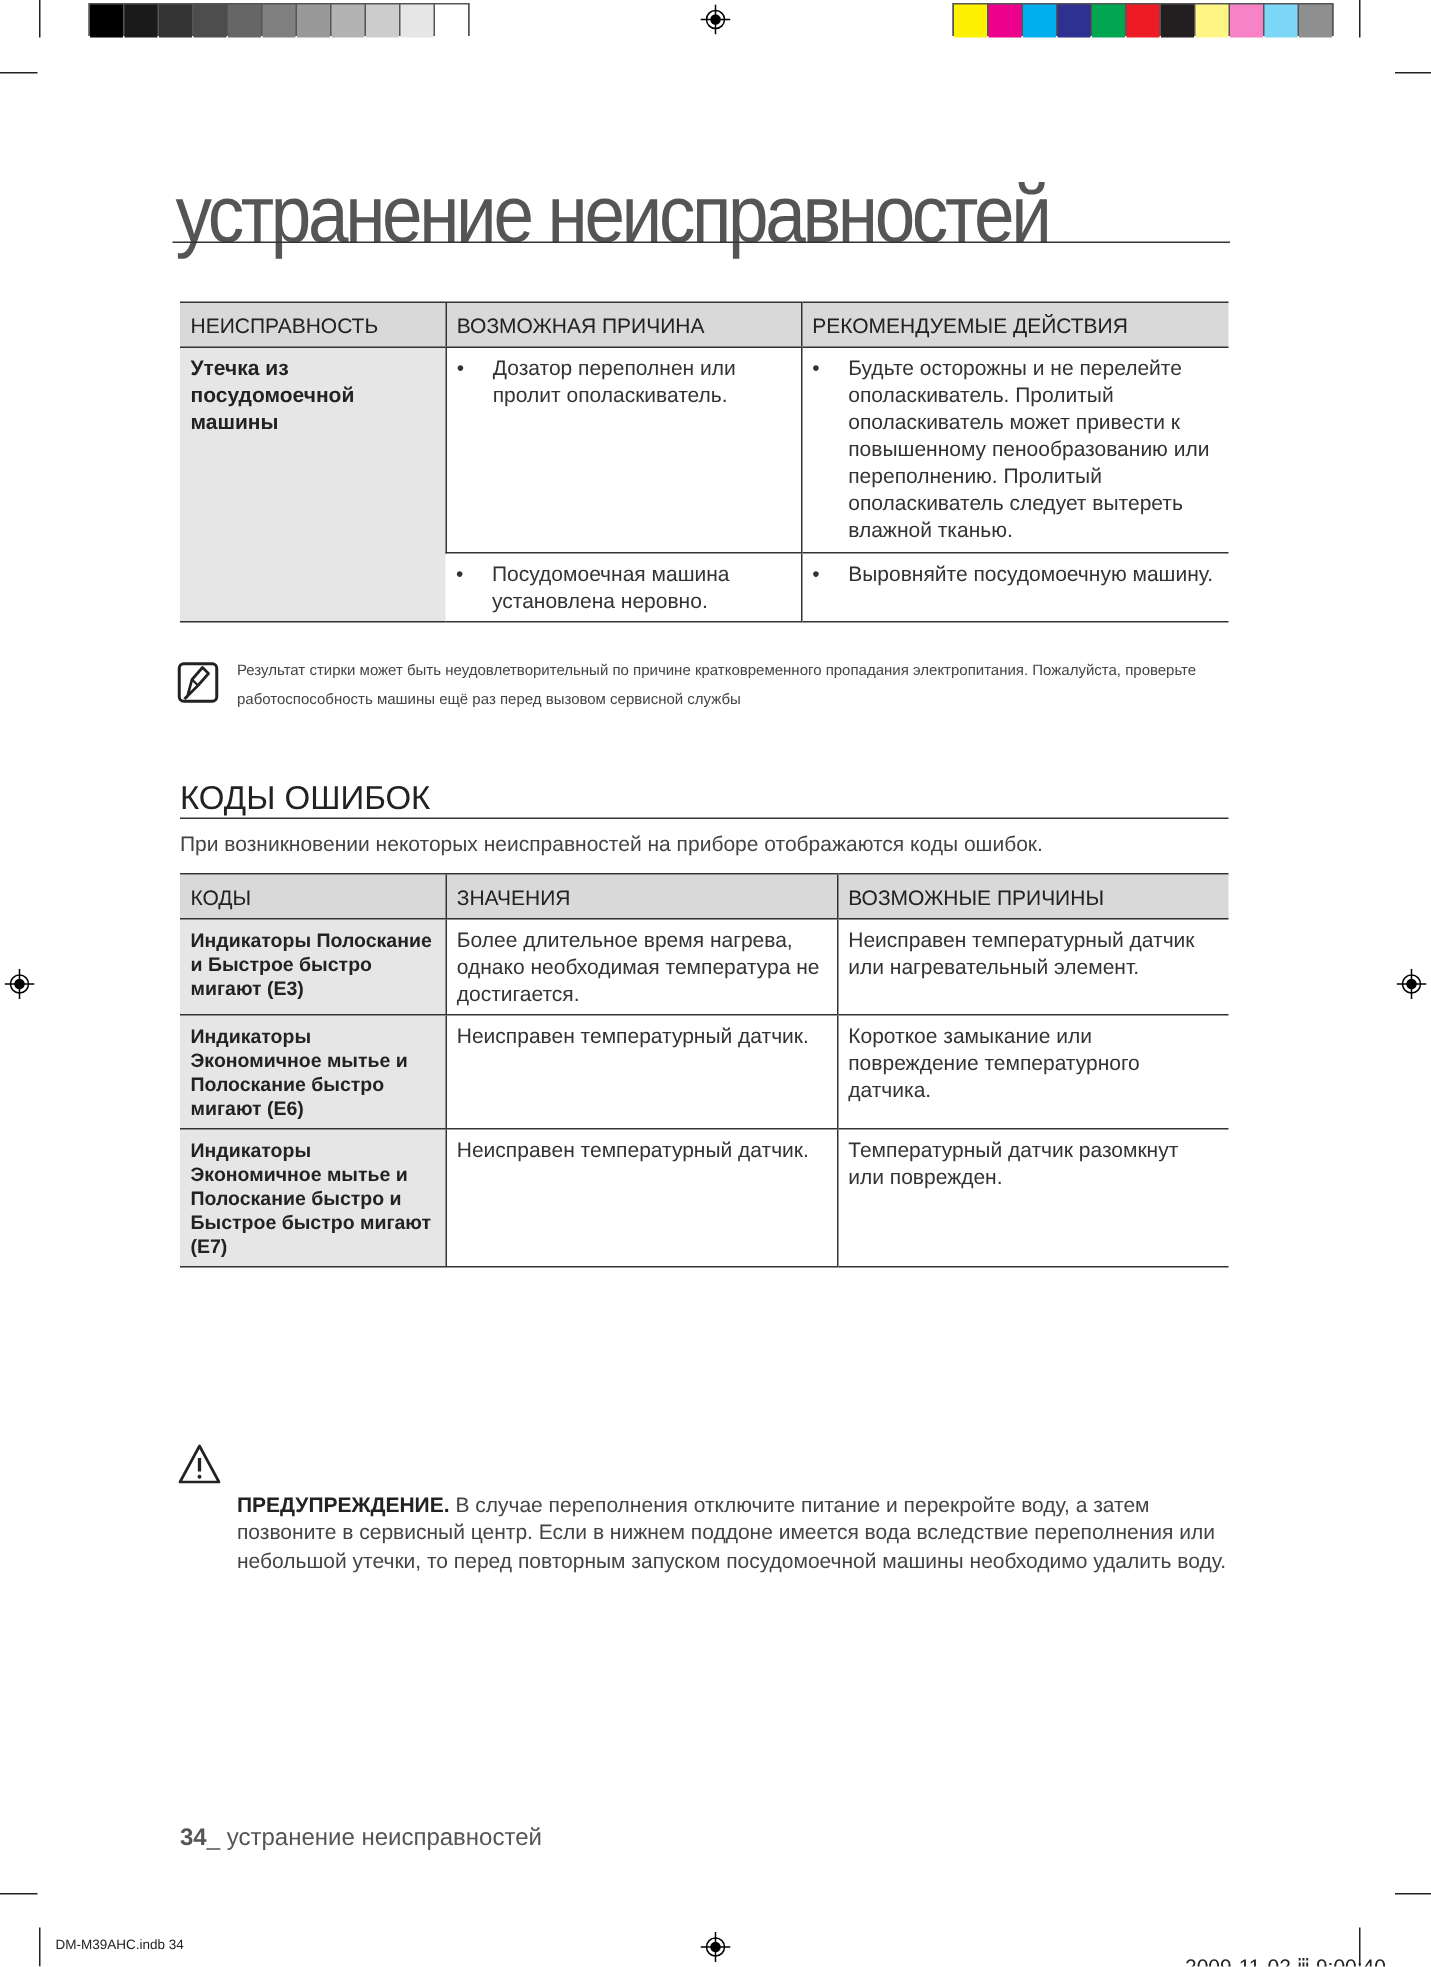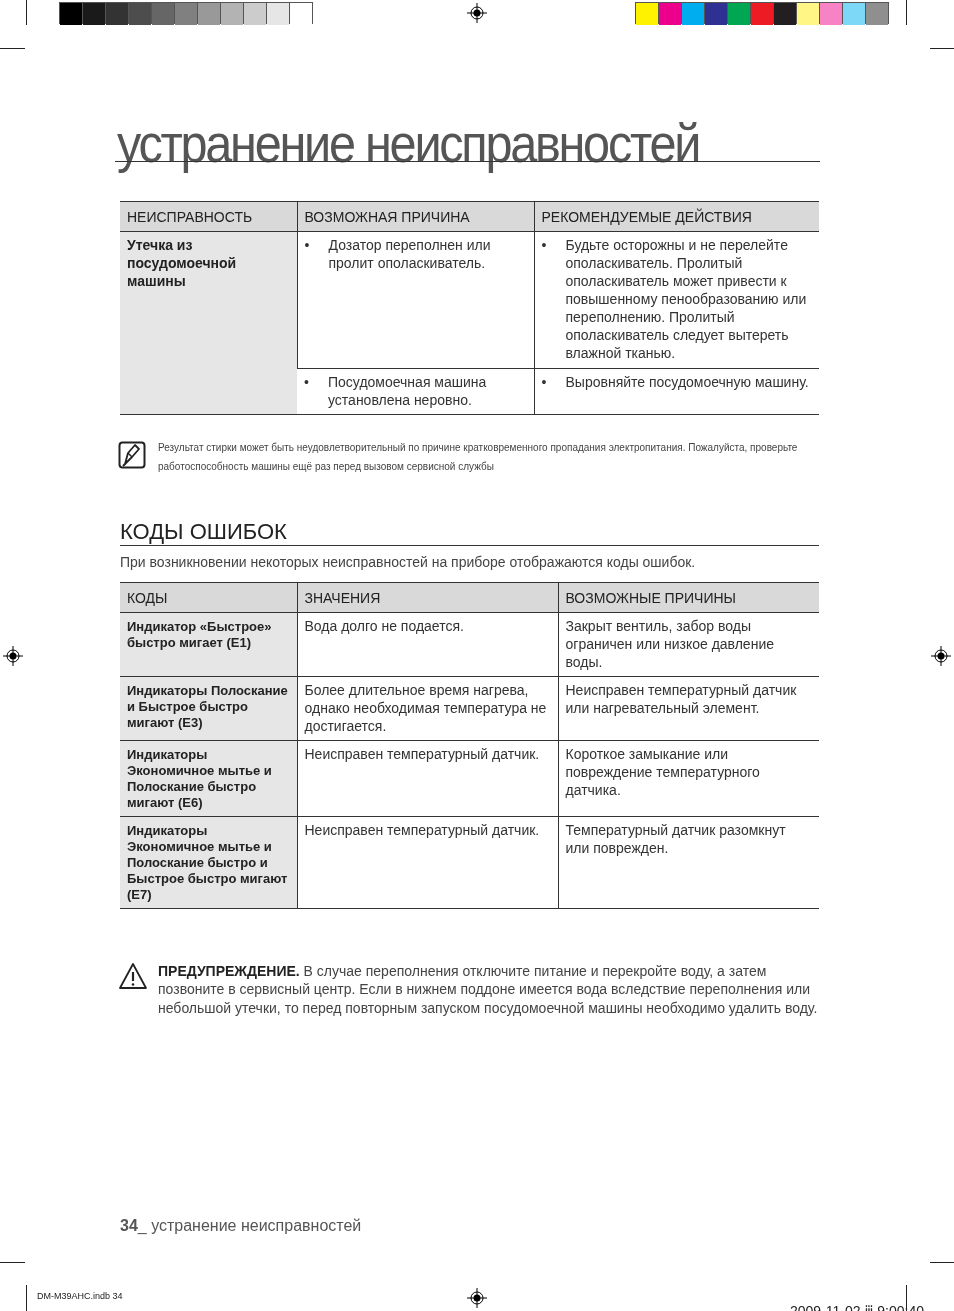--- a/index.html
+++ b/index.html
@@ -39,21 +39,21 @@
   .note { position: absolute; left: 118px; top: 439px; width: 700px; display: flex; }
   .note-icon { width: 28px; height: 28px; flex: none; margin-right: 12px; margin-top: 2px; }
   .note-text { font-size: 10px; line-height: 18.5px; color: #444; }
 
   .section-title { position: absolute; left: 120px; top: 519px; font-size: 22px; color: #222; }
   .section-rule { position: absolute; left: 120px; top: 545px; width: 699px; height: 1px; background: #333; }
   .section-intro { position: absolute; left: 120px; top: 554px; font-size: 14px; color: #444; }
 
   .warning { position: absolute; left: 118px; top: 962px; width: 702px; display: flex; }
   .warning-icon { width: 30px; height: 28px; flex: none; margin-right: 10px; }
-  .warning-text { font-size: 14px; line-height: 18.3px; color: #444; }
+  .warning-text { font-size: 14px; line-height: 18.3px; color: #444; margin-top: 32px; }
   .warning-text b { color: #222; }
 
   .footer-page { position: absolute; left: 120px; top: 1217px; font-size: 16px; color: #555; }
   .footer-page b { color: #555; }
   .slug-left { position: absolute; left: 37px; top: 1291px; font-size: 9px; color: #222; }
   .slug-right { position: absolute; left: 790px; top: 1291px; font-size: 14px; color: #222; margin-top: 12px; }
 </style>
 </head>
 <body>
 
@@ -188,25 +188,20 @@
       <col class="c3">
     </colgroup>
   <thead>
     <tr>
       <th>КОДЫ</th>
       <th>ЗНАЧЕНИЯ</th>
       <th>ВОЗМОЖНЫЕ ПРИЧИНЫ</th>
     </tr>
   </thead>
   <tbody>
-    <tr style="height:61px">
-      <td class="label">Индикатор «Быстрое» быстро мигает (E1)</td>
-      <td>Вода долго не подается.</td>
-      <td>Закрыт вентиль, забор воды ограничен или низкое давление воды.</td>
-    </tr>
     <tr style="height:60px">
       <td class="label">Индикаторы Полоскание и Быстрое быстро мигают (E3)</td>
       <td>Более длительное время нагрева, однако необходимая температура не достигается.</td>
       <td>Неисправен температурный датчик или нагревательный элемент.</td>
     </tr>
     <tr style="height:72px">
       <td class="label">Индикаторы Экономичное мытье и Полоскание быстро мигают (E6)</td>
       <td>Неисправен температурный датчик.</td>
       <td>Короткое замыкание или повреждение температурного датчика.</td>
     </tr>

